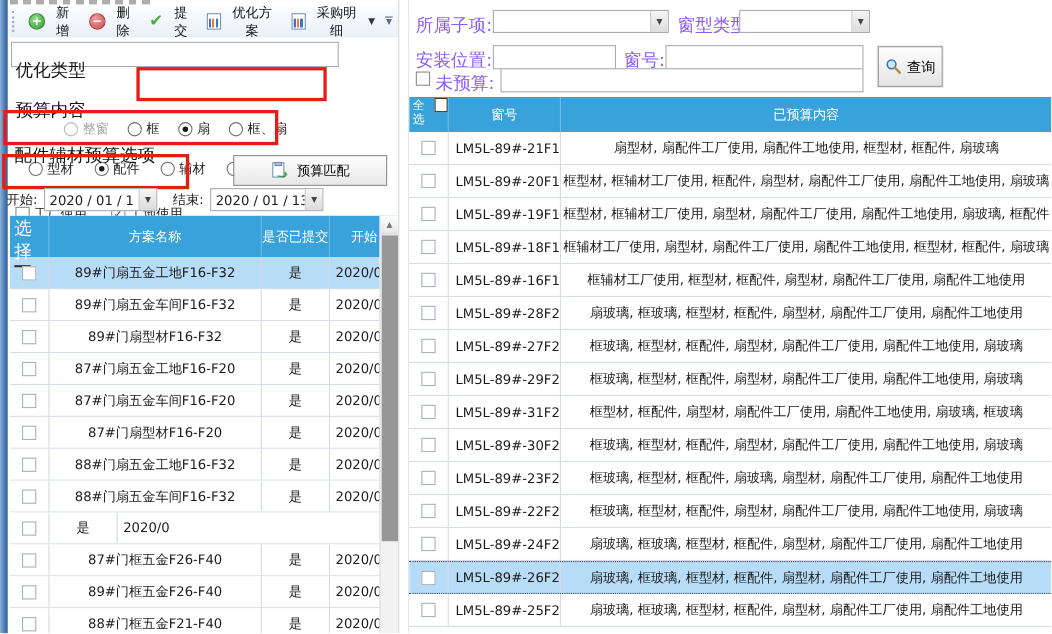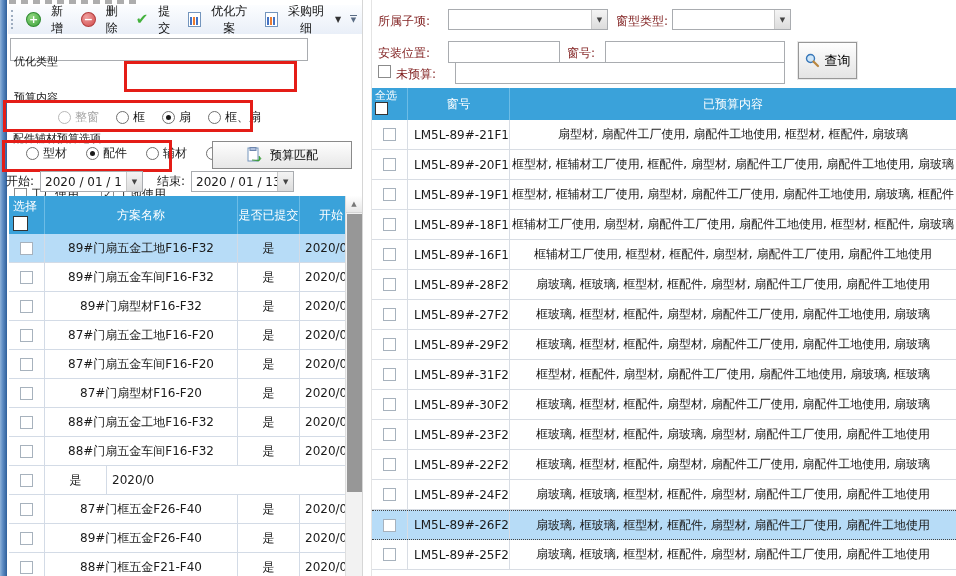--- a/index.html
+++ b/index.html
@@ -30,21 +30,21 @@
   .ico-sheet::after{content:"";position:absolute;left:1px;bottom:1px;width:9px;height:8px;
     background:linear-gradient(to right,#4472c4 0 2px,transparent 2px 3px,#ed7d31 3px 5px,transparent 5px 6px,#4472c4 6px 8px,transparent 8px);
     background-size:9px 8px;}
   .caret{font-size:8px;color:#333;margin-left:1px;}
   .overflow-btn{margin-left:auto;margin-right:2px;width:13px;height:20px;display:flex;flex-direction:column;
     align-items:center;justify-content:center;color:#5a6c84;font-size:7px;line-height:1;gap:1px;}
   .overflow-btn .bar{width:7px;height:1px;background:#5a6c84;}
   
   .name-input{position:absolute;left:10px;top:38px;width:298px;height:23px;border:1px solid #a9acb0;
     font-family:inherit;font-size:12px;padding:0 4px;}
-  .grp-label{position:absolute;font-size:11px;color:#151515;}
+  .grp-label{position:absolute;font-size:16px;color:#151515;}
   .gl1{left:14px;top:54px;} .gl2{left:14px;top:90px;} .gl3{left:13px;top:131px;}
   .opts-row{position:absolute;display:flex;align-items:center;}
   #optType{left:58px;top:70px;} #optType .opt{margin-right:17px;}
   #budgetContent{left:26px;top:106px;} #budgetContent .opt{margin-right:19px;}
   #accOpts{left:14px;top:147px;} #accOpts .opt{margin-right:22px;}
   .opt{display:inline-flex;align-items:center;gap:4px;font-size:12px;margin-top:39px;}
   .opt.dis .olbl{color:#a5a5a5;}
   .radio{width:13px;height:13px;border:1px solid #6f6f6f;border-radius:50%;background:#fff;position:relative;display:inline-block;}
   .opt.dis .radio{border-color:#b8b8b8;}
   .radio.on::after{content:"";position:absolute;left:3px;top:3px;width:5px;height:5px;border-radius:50%;background:#1a1a1a;}
@@ -63,55 +63,55 @@
   .combo .cbtn{width:16px;height:100%;border-left:1px solid #c9c9c9;background:linear-gradient(#f4f4f4,#dcdcdc);
     display:flex;align-items:center;justify-content:center;font-size:7px;color:#444;}
   .dc{width:103px;} .endlbl{margin-left:8px;}
   
   .ltable{position:absolute;left:9px;top:196px;width:353px;height:380px;overflow:hidden;background:#fff;}
   .lheader{height:38px;background:#3aa2da;display:flex;color:#fff;}
   .lheader>div{border-right:1px solid #6cbce6;}
   .lc0{width:36px;} .lc1{width:193px;} .lc2{width:62px;} .lc3{width:62px;border-right:none!important;}
   .lh0{padding:2px 0 0 4px;display:flex;flex-direction:column;gap:1px;}
   .lh0 .cbx{width:15px;height:15px;border-color:#333;}
-  .lh-cap{font-size:12px;}
+  .lh-cap{font-size:16px;}
   .lh-c{display:flex;align-items:center;justify-content:center;font-size:12px;}
   .lrow{height:29px;display:flex;background:#fff;border-bottom:1px solid #d3dbe6;}
   .lrow.sel{background:#b7dcf7;}
   .lrow .lc{border-right:1px solid #d3dbe6;display:flex;align-items:center;overflow:hidden;white-space:nowrap;}
   .lrow .lc.c0{justify-content:center;}
   .lrow .lc.c1,.lrow .lc.c2{justify-content:center;}
   .lrow .lc.c3{padding-left:5px;border-right:none;}
   .lrow .cbx{border-color:#a7b2bd;}
   .lscroll{position:absolute;right:0;top:0;width:17px;height:380px;background:#f2f2f2;border-left:1px solid #dedede;}
   .lscroll .up{height:17px;background:linear-gradient(#fefefe,#e8e8e8);border-bottom:1px solid #d5d5d5;
     display:flex;align-items:center;justify-content:center;font-size:7px;color:#777;}
   .lscroll .thumb{position:absolute;left:1px;top:18px;width:15px;height:278px;background:#979797;}
   
   .vsep{position:absolute;left:362px;top:0;width:10px;height:576px;background:#fff;border-left:1px solid #d6d6d6;border-right:1px solid #e4e4e4;}
   
-  .f-label{position:absolute;font-size:12px;color:#7f1d1d;white-space:nowrap;}
+  .f-label{position:absolute;font-size:16px;color:#8b5cf6;white-space:nowrap;}
   .fl-sub{left:378px;top:13px;} .fl-wt{left:616px;top:13px;}
   .fl-ip{left:378px;top:45px;} .fl-wn{left:567px;top:45px;}
   .fl-ub{left:396px;top:66px;}
   .combo.sub{position:absolute;left:448px;top:9px;width:160px;}
   .combo.wt{position:absolute;left:672px;top:9px;width:119px;}
   .txt{border:1px solid #a9acb0;background:#fff;font-family:inherit;font-size:12px;padding:0 4px;position:absolute;height:22px;}
   .ip-input{left:448px;top:41px;width:112px;}
   .wn-input{left:605px;top:41px;width:180px;}
   .ub-input{left:455px;top:62px;width:330px;}
   .ub-cbx{position:absolute;left:378px;top:65px;}
   .query-btn{position:absolute;left:798px;top:42px;width:59px;height:37px;display:flex;align-items:center;justify-content:center;gap:5px;
     border:1px solid #979797;background:linear-gradient(#fefefe,#e4e4e4);font-family:inherit;font-size:13px;box-shadow:0 0 0 1px #e9e9e9;}
   
   .rtable{position:absolute;left:372px;top:88px;width:584px;height:488px;overflow:hidden;background:#fff;}
   .rheader{height:32px;background:#3aa2da;display:flex;color:#fff;}
   .rheader>div{border-right:1px solid #6cbce6;}
   .rc0{width:36px;} .rc1{width:102px;} .rc2{flex:1;border-right:none!important;}
-  .rh0{display:flex;flex-direction:column;align-items:flex-start;padding:1px 0 0 3px;gap:0;}
+  .rh0{display:flex;align-items:flex-start;padding:1px 0 0 3px;gap:0;}
   .rh0 .cbx{width:13px;height:13px;border-color:#333;}
   .rh-cap{font-size:11px;line-height:13px;}
   .rh-c{display:flex;align-items:center;justify-content:center;font-size:12px;}
   .rrow{height:30px;display:flex;background:#fff;border-bottom:1px solid #d8dde4;}
   .rrow .rc{border-right:1px solid #d8dde4;display:flex;align-items:center;overflow:hidden;white-space:nowrap;}
   .rrow .rc.rc0{justify-content:center;}
   .rrow .rc.rc1{padding-left:6px;}
   .rrow .rc.rc2{justify-content:center;border-right:none;}
   .rrow .cbx{border-color:#a7b2bd;}
   .rrow.sel{background:#b7dcf7;border-top:1px dotted #444;border-bottom:1px dotted #444;}

